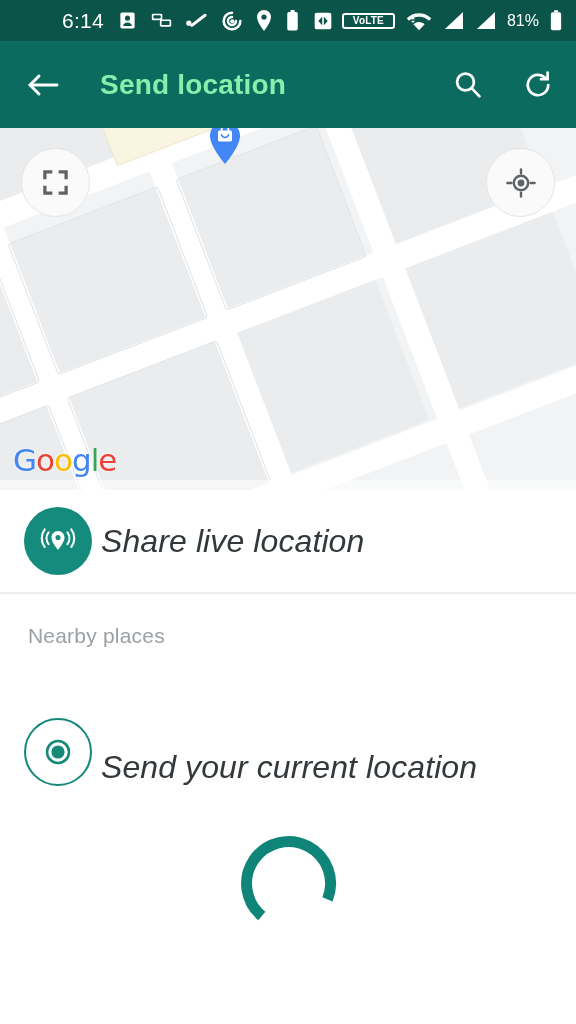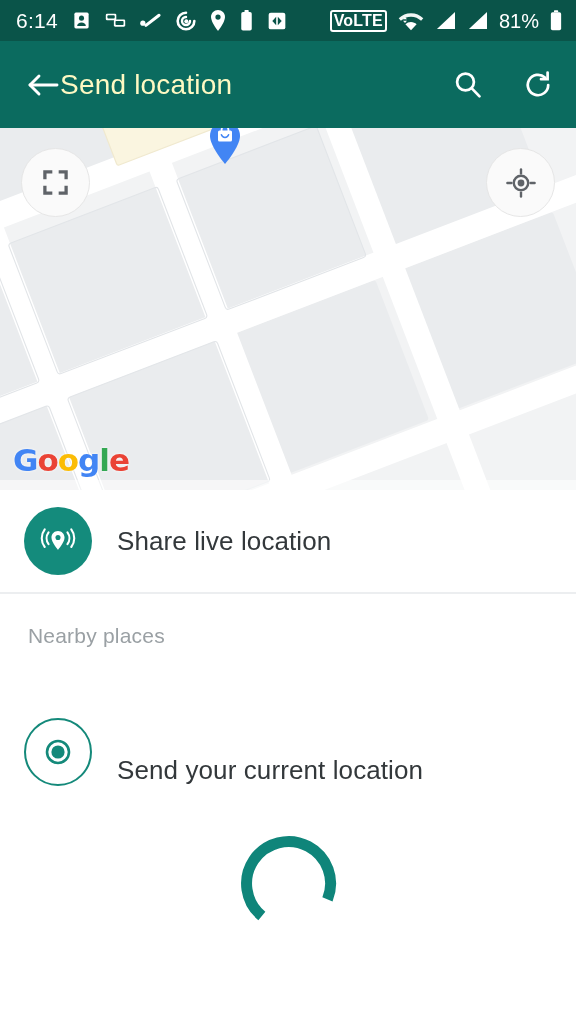--- a/index.html
+++ b/index.html
@@ -10,79 +10,79 @@
     overflow:hidden;
   }
   #app { position:relative; width:576px; height:1024px; background:#fff; }
 
   
   .statusbar{
     position:absolute; top:0; left:0; width:576px; height:41px;
     background:#0a5449; display:flex; align-items:center;
     padding:0 14px 0 16px; color:#fff;
   }
-  .status-time{ font-size:21px; letter-spacing:.3px; font-weight:400; line-height:1; }
+  .status-time{ font-size:21px; letter-spacing:.3px; font-weight:400; line-height:1;margin-left:46px; }
   .status-left{ display:flex; align-items:center; gap:14px; }
   .status-right{ display:flex; align-items:center; gap:11px; margin-left:auto; }
   .sicon{ display:block; }
   .volte{
-    border:2px solid #fff; border-radius:3px; font-size:16px; font-weight:700;
-    padding:1px 2px; line-height:1; letter-spacing:.2px;
-  }
-  .batt-pct{ font-size:20px; line-height:1; }
+    border:2px solid #fff; border-radius:3px; font-size:10px; font-weight:700;
+    padding:1px 9px; line-height:1; letter-spacing:.2px;
+  }
+  .batt-pct{ font-size:16px; line-height:1; }
 
   
   .appbar{
     position:absolute; top:41px; left:0; width:576px; height:87px;
     background:#0b6b5f; display:flex; align-items:center; padding:0 22px 0 26px;
   }
   .appbar-title{
-    color:#fef9c3; font-size:28px; font-weight:400; 
+    color:#86efac; font-size:28px; font-weight:700; margin-left:40px;
     letter-spacing:.2px; white-space:nowrap;
   }
   .appbar-actions{ margin-left:auto; display:flex; align-items:center; gap:38px; }
   .ab-btn{ display:flex; align-items:center; justify-content:center; cursor:pointer; }
 
   
   .map{
     position:absolute; top:128px; left:0; width:576px; height:362px;
     background:#f2f3f4; overflow:hidden;
   }
   .map-svg{ position:absolute; inset:0; }
   .map-btn{
     position:absolute; width:69px; height:69px; border-radius:50%;
     background:#fafafa; border:1px solid #e6e6e6;
     display:flex; align-items:center; justify-content:center; cursor:pointer;
   }
   .btn-expand{ left:21px; top:20px; }
   .btn-locate{ right:21px; top:20px; }
   .google-logo{
     position:absolute; left:13px; bottom:14px;
-    font-family:"DejaVu Sans", sans-serif; font-size:31px; font-weight:700;
+    font-family:"DejaVu Sans", sans-serif; font-size:31px; font-weight:400;
     letter-spacing:-1px; line-height:1; text-shadow:0 0 3px rgba(255,255,255,.95);
     user-select:none;
   }
   .poi{ position:absolute; left:208px; top:-8px; }
 
   
   .sheet{
     position:absolute; top:490px; left:0; width:576px; height:534px; background:#fff;
   }
   .row{
     display:flex; align-items:center; cursor:pointer;
     padding-left:24px;
   }
   .row-live{ height:102px; }
   .row-current{ height:92px;align-items:flex-end; }
   .row-icon{ width:68px; height:68px; flex:0 0 68px;
     display:flex; align-items:center; justify-content:center; }
   .icon-live{ border-radius:50%; background:#148b7c; }
   .icon-current{ border-radius:50%; border:2px solid #14897a; background:#fff; }
   .row-label{
-    margin-left:25px; font-size:26px; color:#33383b; letter-spacing:.1px;
+    margin-left:9px; font-size:32px; color:#33383b; letter-spacing:.1px;font-style:italic;
   }
   .divider{ height:2px; background:#eceef0; width:100%; }
   .section-label{
     font-size:21px; color:#9aa0a4; padding:30px 8px 0 28px; letter-spacing:.2px;
   }
   .spinner-wrap{
     position:absolute; left:0; top:345px; width:576px;
     display:flex; justify-content:center;
   }
   .spinner{ transform:rotate(-18deg); }

